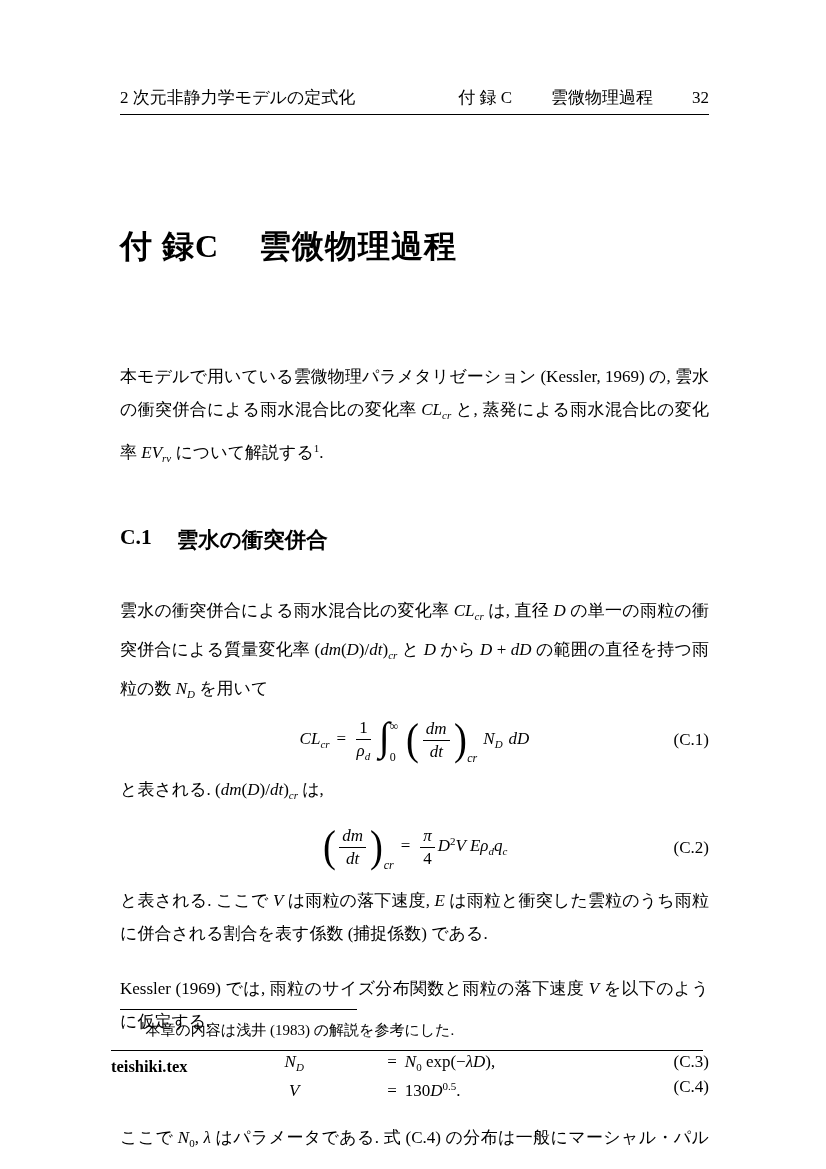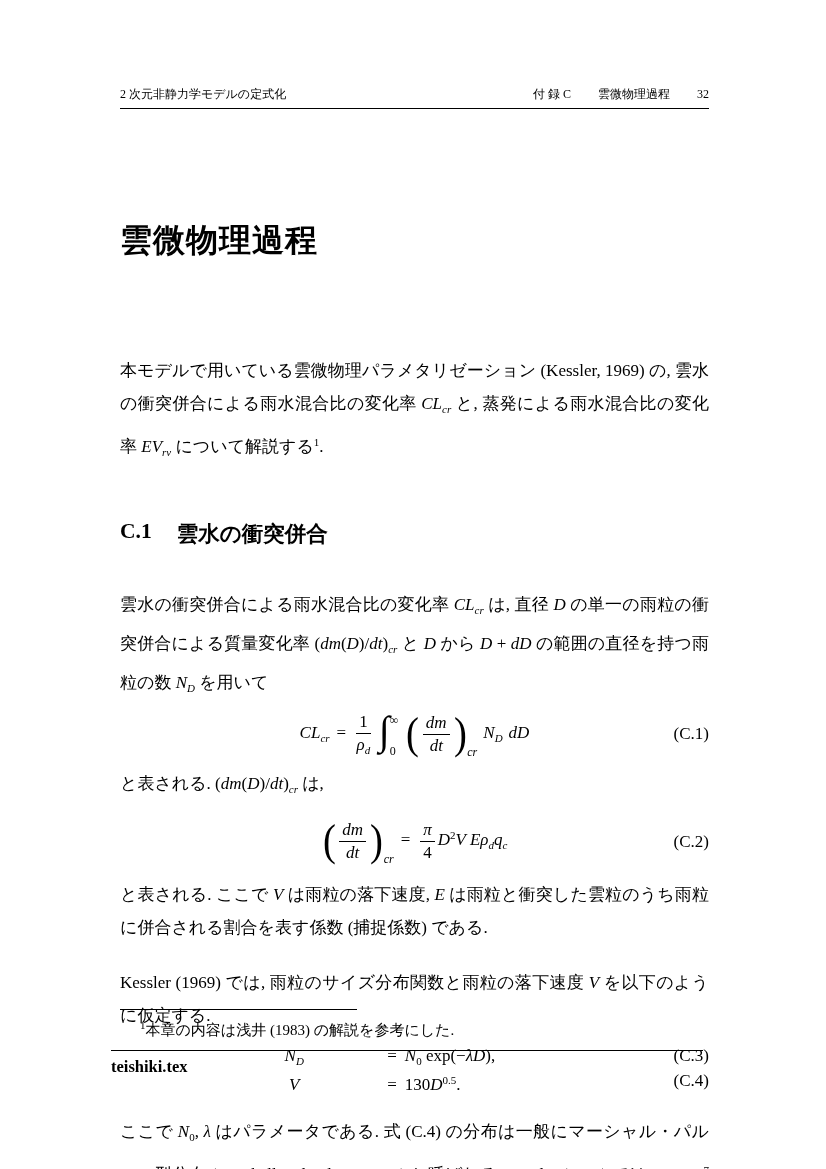--- a/index.html
+++ b/index.html
@@ -6,22 +6,22 @@
   .page {
     position:relative;
     width:826px; height:1169px;
     background:#ffffff; color:#000;
     font-family:"Liberation Serif","DejaVu Serif",serif;
     box-sizing:border-box;
     padding:86px 117px 0 120px;
     overflow:hidden;
   }
   
-  .header-row { display:flex; align-items:center; font-size:12px; }
-  .header-right { margin-left:auto; display:flex; align-items:baseline; gap:27px; }
+  .header-row { display:flex; align-items:center; font-size:17px; }
+  .header-right { margin-left:auto; display:flex; align-items:baseline; gap:39px; }
   .header-rule { border:none; border-top:1px solid #000; margin:5px 0 0 0; }
   
   .chapter-heading { margin:110px 0 0 0; font-size:32px; font-weight:bold; display:flex; gap:40px; letter-spacing:1px; }
   
   .section-heading { margin:50px 0 0 0; font-size:21.5px; font-weight:bold; display:flex; gap:25px; }
   
   .body-par { margin:0; font-size:17px; line-height:33px; text-align:justify; }
   .mt-intro { margin-top:91px; }
   .mt-par2  { margin-top:40px; }
   .mt-par3  { margin-top:6px; }
@@ -75,20 +75,21 @@
     <span>2 次元非静力学モデルの定式化</span>
     <span class="header-right">
       <span>付 録 C</span>
       <span>雲微物理過程</span>
       <span>32</span>
     </span>
   </div>
   <hr class="header-rule">
 
   <div class="chapter-heading">
+    <span>付 録C</span>
     <span>雲微物理過程</span>
   </div>
 
   <p class="body-par mt-intro"><span class="seg-t">本モデルで用いている雲微物理パラメタリゼーション (Kessler, 1969) の, 雲水の衝突併合による雨水混合比の変化率 </span><span class="seg-i">CL</span><span class="seg-sub">cr</span><span class="seg-t"> と, 蒸発による雨水混合比の変化率 </span><span class="seg-i">EV</span><span class="seg-sub">rv</span><span class="seg-t"> について解説する</span><span class="seg-sup">1</span><span class="seg-t">.</span></p>
 
   <div class="section-heading">
     <span>C.1</span>
     <span>雲水の衝突併合</span>
   </div>
 

